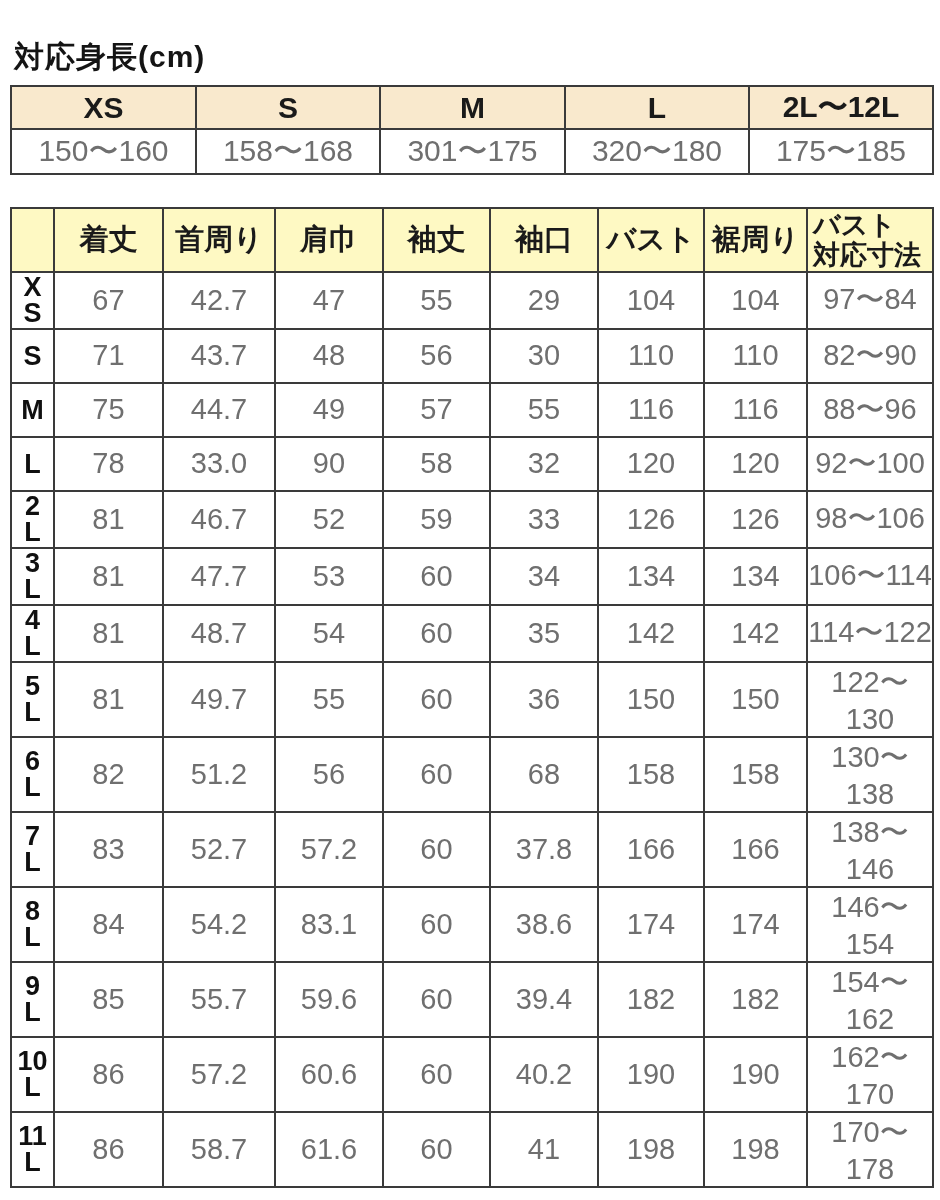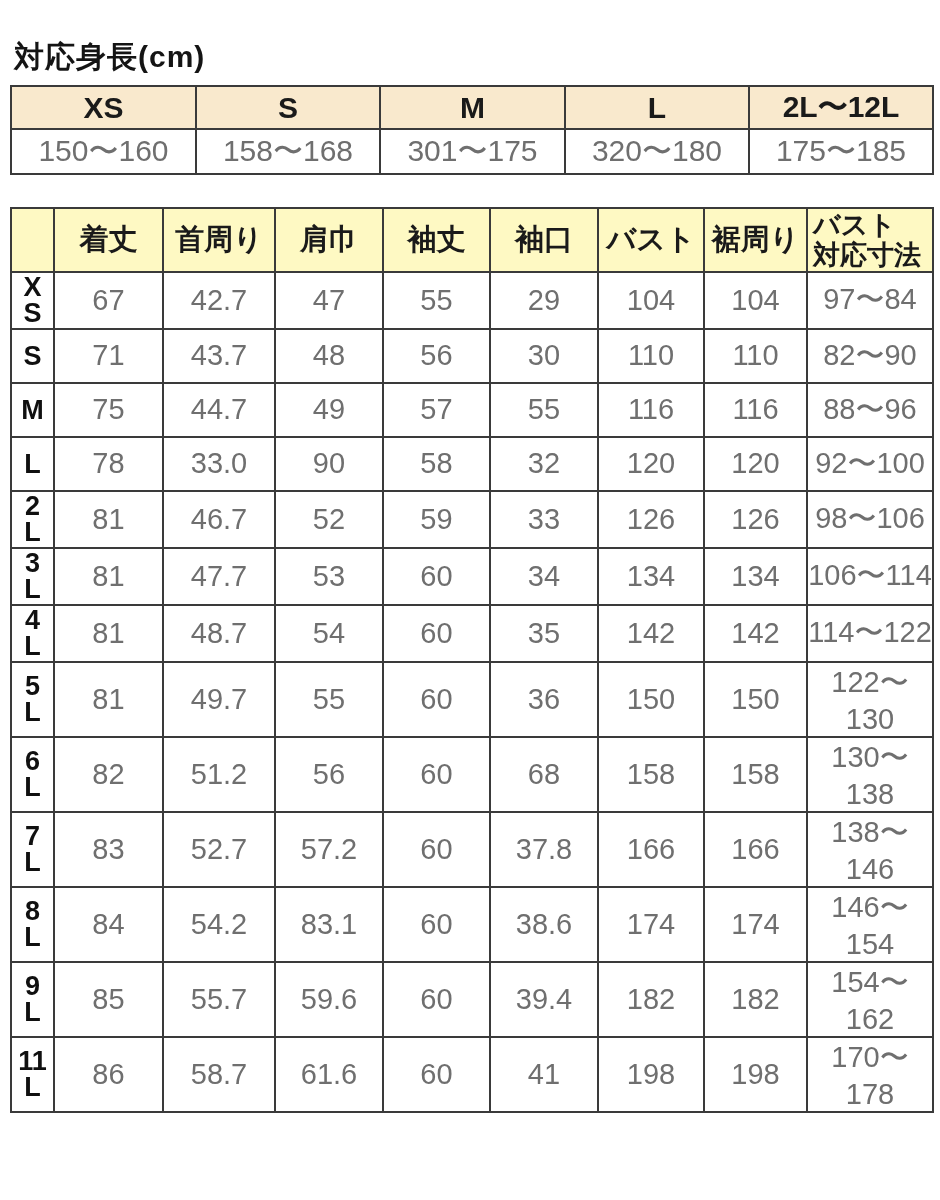--- a/index.html
+++ b/index.html
@@ -289,20 +289,32 @@
         <td>85</td>
         <td>55.7</td>
         <td>59.6</td>
         <td>60</td>
         <td>39.4</td>
         <td>182</td>
         <td>182</td>
         <td>154〜162</td>
       </tr>
       <tr>
+        <th>10
+L</th>
+        <td>86</td>
+        <td>57.2</td>
+        <td>60.6</td>
+        <td>60</td>
+        <td>40.2</td>
+        <td>190</td>
+        <td>190</td>
+        <td>162〜170</td>
+      </tr>
+      <tr>
         <th>11
 L</th>
         <td>86</td>
         <td>58.7</td>
         <td>61.6</td>
         <td>60</td>
         <td>41</td>
         <td>198</td>
         <td>198</td>
         <td>170〜178</td>

